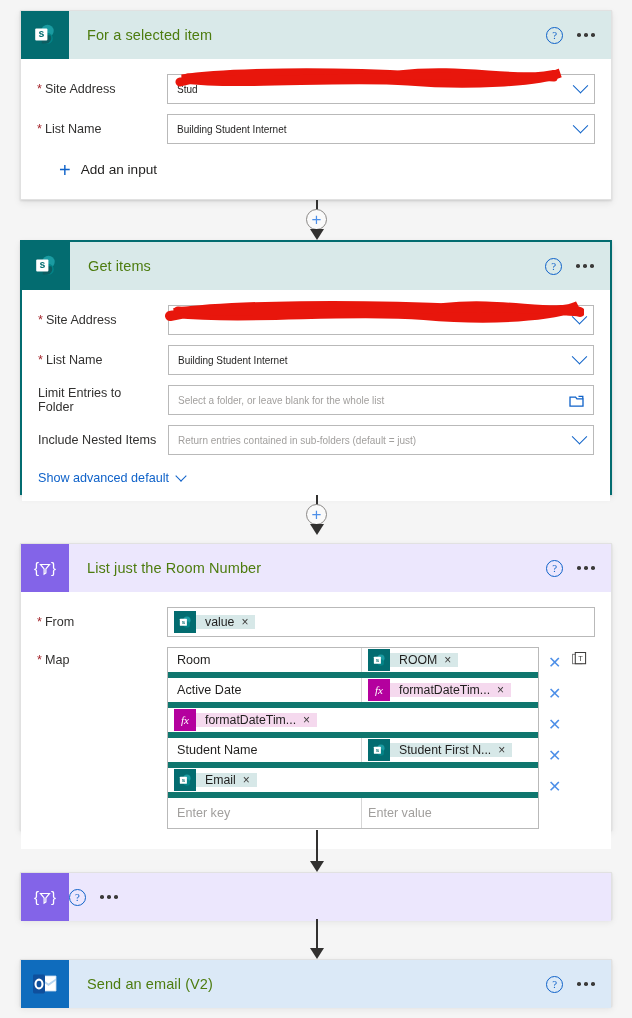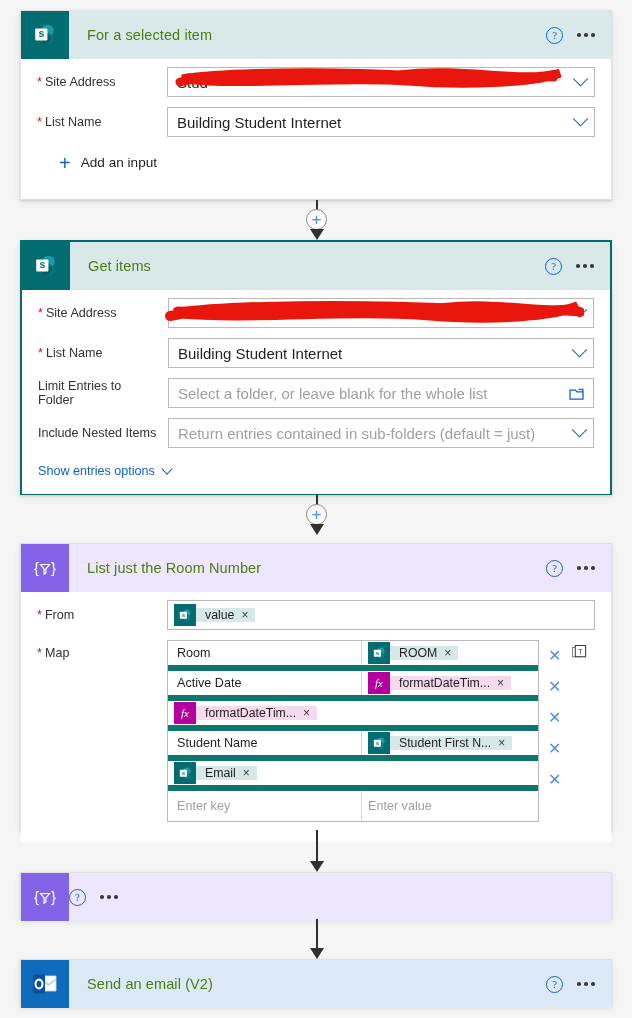--- a/index.html
+++ b/index.html
@@ -48,38 +48,38 @@
   .help-ic {
     width: 17px; height: 17px; border-radius: 50%;
     border: 1.3px solid #0f62c9; color: #0f62c9;
     font-size: 11px; line-height: 14px; text-align: center;
     font-family: "Liberation Serif", serif;
   }
   .dots { display: flex; gap: 3.5px; align-items: center; }
   .dots i { width: 3.6px; height: 3.6px; border-radius: 50%; background: #3b3a39; display: block; }
 
   
-  .card-body { padding: 8px 16px 10px 16px; background: #fff; }
+  .card-body { padding: 15px 16px 10px 16px; background: #fff; }
   .row {
     display: flex; align-items: center;
     min-height: 30px; margin-bottom: 10px;
   }
   .row-label {
     width: 130px; min-width: 130px;
     font-size: 12.6px; color: #323130; padding-right: 8px;
   }
   .req::before { content: "*"; color: #a4262c; margin-right: 3px; font-size: 12.6px; }
 
   .field {
     position: relative; flex: 1;
     height: 30px; background: #fff;
     border: 1px solid #b9b9b9;
     display: flex; align-items: center;
     padding: 0 30px 0 9px;
-    font-size: 15px; color: #201f1e;
+    font-size: 10px; color: #201f1e;
     white-space: nowrap; overflow: hidden;
   }
   .field.ph { color: #a19f9d; }
   .chev {
     position: absolute; right: 8px; top: 50%;
     width: 11px; height: 11px; margin-top: -6px;
     border-right: 1.7px solid #0f62c9; border-bottom: 1.7px solid #0f62c9;
     transform: rotate(45deg) translate(-2px,-2px);
   }
   .folder-ic { position: absolute; right: 9px; top: 8px; }
@@ -260,21 +260,21 @@
         </div>
       </div>
       <div class="row">
         <div class="row-label">Include Nested Items</div>
         <div class="field ph">
           <span>Return entries contained in sub-folders (default = just)</span>
           <div class="chev"></div>
         </div>
       </div>
       <div class="advanced">
-        <span>Show entries options</span>
+        <span>Show advanced default</span>
         <span class="chev-sm"></span>
       </div>
     </div>
   </div>
 
   <svg class="redact" style="left:164px;top:294px;" width="420" height="34">
     <path d="M6,22 C70,8 180,26 280,14 C340,7 395,24 414,12 C390,22 330,27 260,21 C180,15 90,26 10,19 C70,11 190,10 300,15 C360,18 400,14 416,18" stroke="#e8160c" stroke-width="10" fill="none" stroke-linecap="round"></path>
     <path d="M14,16 C140,24 290,9 410,18" stroke="#e8160c" stroke-width="7" fill="none" stroke-linecap="round"></path>
   </svg>
 

